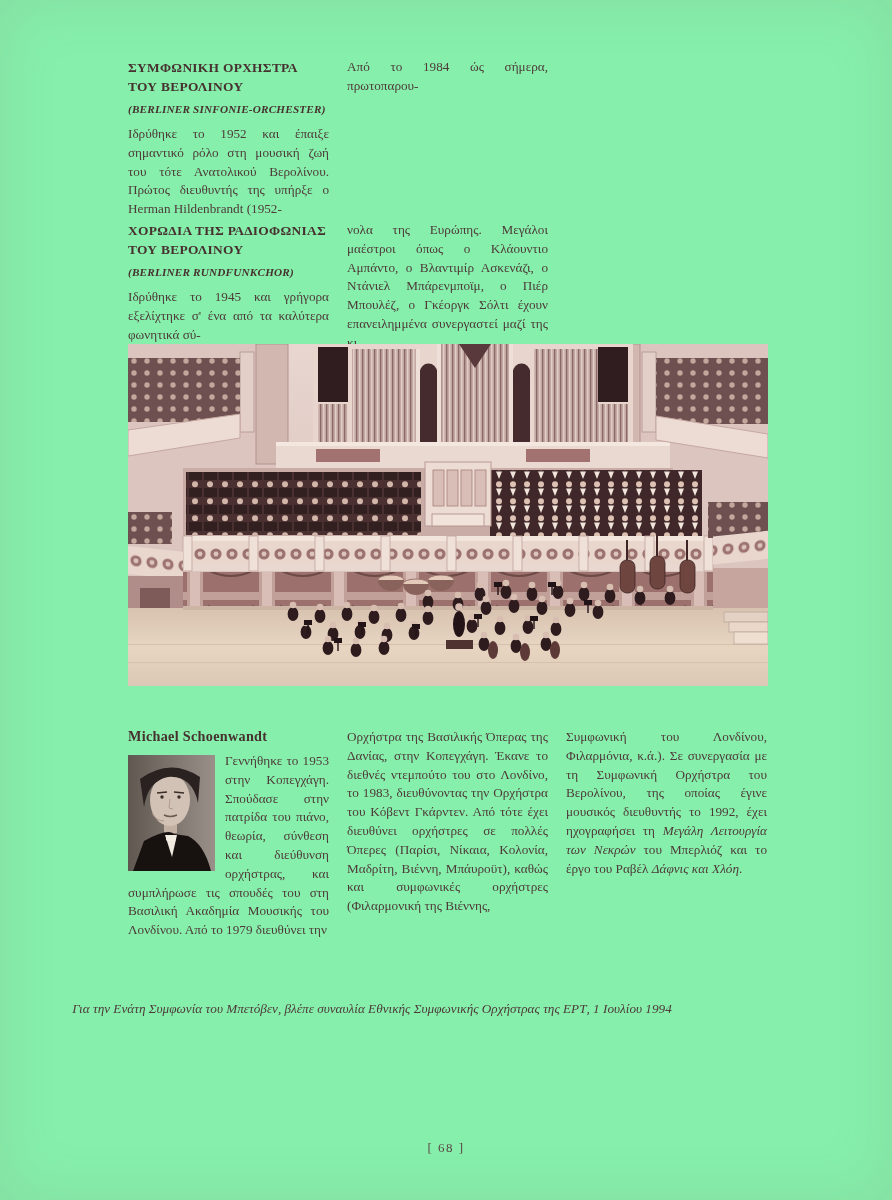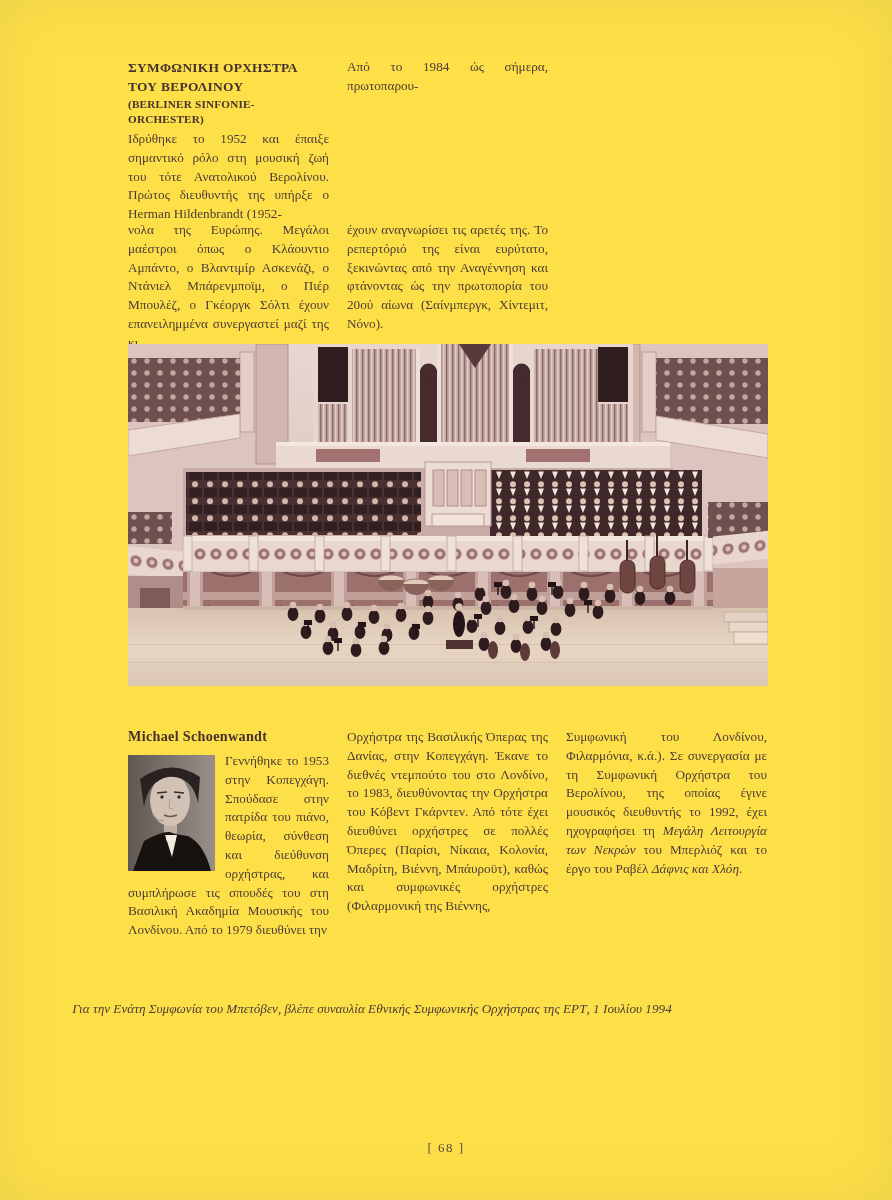--- a/index.html
+++ b/index.html
@@ -1,33 +1,33 @@
 <!DOCTYPE html>
 <html><head>
 <meta charset="utf-8">
 <style>
   html,body{margin:0;padding:0;background:#e8e4d8;}
   .page{
     position:relative;width:892px;height:1200px;margin:0 auto;
-    background:#fde047;overflow:hidden;
+    background:#86efac;overflow:hidden;
     font-family:"Liberation Serif","DejaVu Serif",serif;
     color:#4e3a38;
     box-shadow:inset 0 0 60px rgba(120,100,80,.12);
   }
   .row{position:absolute;left:128px;width:640px;display:flex;gap:18px;}
   .col{flex:0 0 201px;width:201px;}
   .col p{margin:0;font-size:13.2px;line-height:18.8px;text-align:justify;}
   .col p + p{margin-top:8px;}
   h3.sec-title{
     margin:0 0 1px 0;font-size:13.4px;line-height:19px;font-weight:bold;
     letter-spacing:.3px;color:#46312f;
   }
   .sec-subtitle{
-    font-size:11.2px;line-height:15px;font-weight:bold;letter-spacing:.2px;
-    color:#46312f;margin-bottom:3px;
+    font-size:11.2px;line-height:25px;font-weight:bold;letter-spacing:.2px;
+    color:#46312f;margin-bottom:3px;font-style:italic;
   }
   .sec-orchestra{top:58px;}
   .sec-choir{top:221px;}
   .concert-photo{
     position:absolute;left:128px;top:344px;width:640px;height:342px;margin:0;
     background:#d9c2bb;
   }
   .concert-photo svg{display:block;width:100%;height:100%;}
   .sec-conductor{top:728px;}
   h4.cond-name{margin:0 0 7px 0;font-size:14.2px;font-weight:bold;letter-spacing:.3px;color:#46312f;}
@@ -57,24 +57,26 @@
       <div class="sec-subtitle">(BERLINER SINFONIE-ORCHESTER)</div>
       <p>Ιδρύθηκε το 1952 και έπαιξε σημαντικό ρόλο στη μουσική ζωή του τότε Ανατολικού Βερολίνου. Πρώτος διευθυντής της υπήρξε ο Herman Hildenbrandt (1952-</p>
     </div>
     <div class="col">
       <p>Από το 1984 ώς σήμερα, πρωτοπαρου-</p>
     </div>
   </section>
 
   <section class="row sec-choir">
     <div class="col">
+      <h3 class="sec-title">ΧΟΡΩΔΙΑ ΤΗΣ ΡΑΔΙΟΦΩΝΙΑΣ ΤΟΥ ΒΕΡΟΛΙΝΟΥ</h3>
+      <div class="sec-subtitle">(BERLINER RUNDFUNKCHOR)</div>
+      <p>Ιδρύθηκε το 1945 και γρήγορα εξελίχτηκε σ' ένα από τα καλύτερα φωνητικά σύ-</p>
+    </div>
+    <div class="col">
       <p>νολα της Ευρώπης. Μεγάλοι μαέστροι όπως ο Κλάουντιο Αμπάντο, ο Βλαντιμίρ Ασκενάζι, ο Ντάνιελ Μπάρενμποϊμ, ο Πιέρ Μπουλέζ, ο Γκέοργκ Σόλτι έχουν επανειλημμένα συνεργαστεί μαζί της κι</p>
-    </div>
-    <div class="col">
-      <p>έχουν αναγνωρίσει τις αρετές της. Το ρεπερτόριό της είναι ευρύτατο, ξεκινώντας από την Αναγέννηση και φτάνοντας ώς την πρωτοπορία του 20ού αίωνα (Σαίνμπεργκ, Χίντεμιτ, Νόνο).</p>
     </div>
   </section>
 
   <figure class="concert-photo">
     <svg viewBox="0 0 640 342" preserveAspectRatio="none" role="img">
       <defs>
         <linearGradient id="wallG" x1="0" y1="0" x2="0" y2="1">
           <stop offset="0" stop-color="#e9d6d0"></stop>
             <stop offset="1" stop-color="#d2b8b2"></stop>
         </linearGradient>

